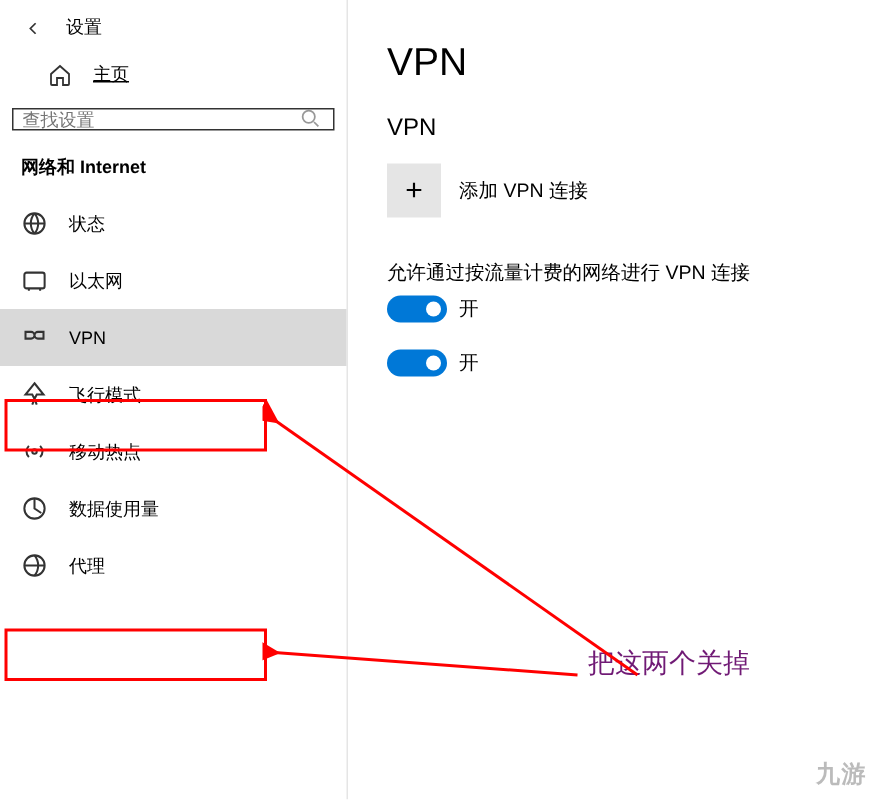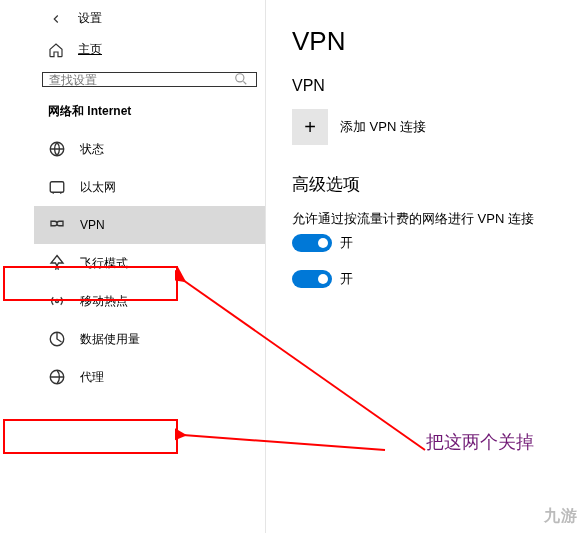--- a/index.html
+++ b/index.html
@@ -1,22 +1,22 @@
 <!DOCTYPE html>
 <html><head>
 <meta charset="utf-8">
 <style>
 * { margin: 0; padding: 0; box-sizing: border-box; font-family: "Microsoft YaHei", "Segoe UI", sans-serif; }
 body { width: 584px; height: 533px; background: #fff; overflow: hidden; position: relative; }
-.container { display: flex; height: 100%; margin-left: 34px; }
+.container { display: flex; height: 100%; }
 .sidebar { width: 232px; background: #fff; border-right: 1px solid #e5e5e5; display: flex; flex-direction: column; }
 .titlebar { display: flex; align-items: center; padding: 10px 14px 6px; gap: 14px; }
 .titlebar .icon { width: 16px; height: 16px; display: flex; align-items: center; justify-content: center; }
 .titlebar .title { font-size: 12px; }
-.home-row { display: flex; align-items: center; padding: 8px 14px; gap: 14px; text-decoration: underline; }
+.home-row { display: flex; align-items: center; padding: 8px 32px; gap: 14px; text-decoration: underline; }
 .home-row .icon { width: 16px; height: 16px; }
 .home-row .label { font-size: 12px; }
 .search-box { margin: 6px 8px 10px; border: 1px solid #333; height: 15px; display: flex; align-items: center; padding: 0 6px; justify-content: space-between; }
 .search-box input { border: none; outline: none; font-size: 12px; flex: 1; background: transparent; }
 .search-box .search-icon { width: 16px; height: 16px; opacity: .6; }
 .category { font-size: 12px; font-weight: 600; padding: 6px 14px 10px; }
 .nav { display: flex; flex-direction: column; }
 .nav-item { display: flex; align-items: center; gap: 14px; padding: 10px 14px; font-size: 12px; cursor: pointer; position: relative; }
 .nav-item .icon { width: 18px; height: 18px; display: flex; align-items: center; justify-content: center; }
 .nav-item.selected { background: #d9d9d9; }
@@ -137,21 +137,20 @@
 
   <div class="main">
     <h1>VPN</h1>
     <h2>VPN</h2>
     <div class="add-row">
       <div class="add-btn">
         <span>+</span>
       </div>
       <span class="add-label">添加 VPN 连接</span>
     </div>
-    <div class="section-title">高级选项</div>
     <div class="option">
       <div class="option-label">允许通过按流量计费的网络进行 VPN 连接</div>
       <div class="toggle-row">
         <div class="toggle"></div>
         <span class="toggle-state">开</span>
       </div>
     </div>
     <div class="option">
       <div class="toggle-row">
         <div class="toggle"></div>

